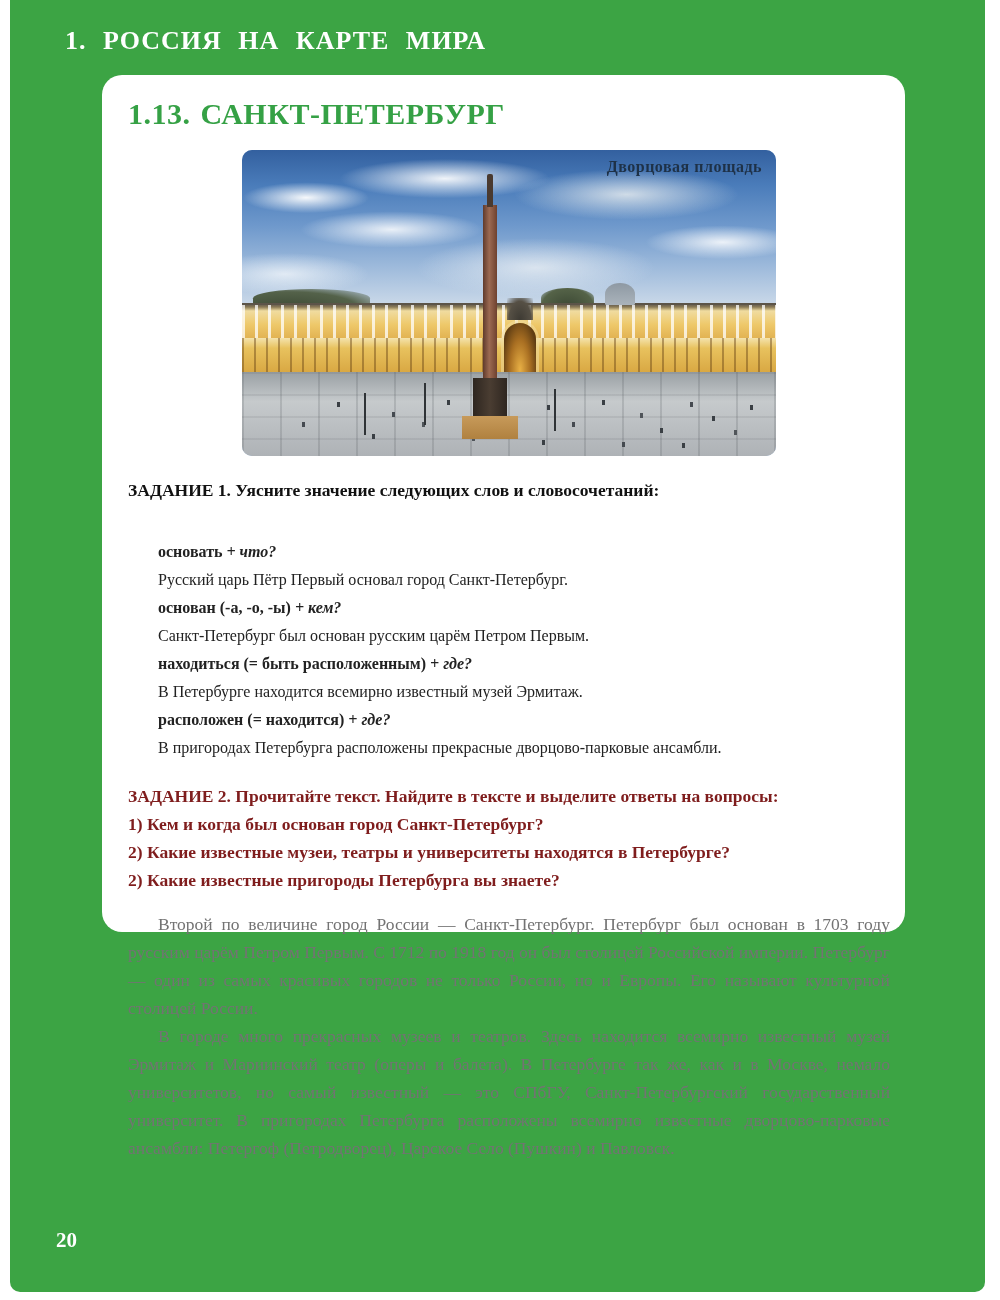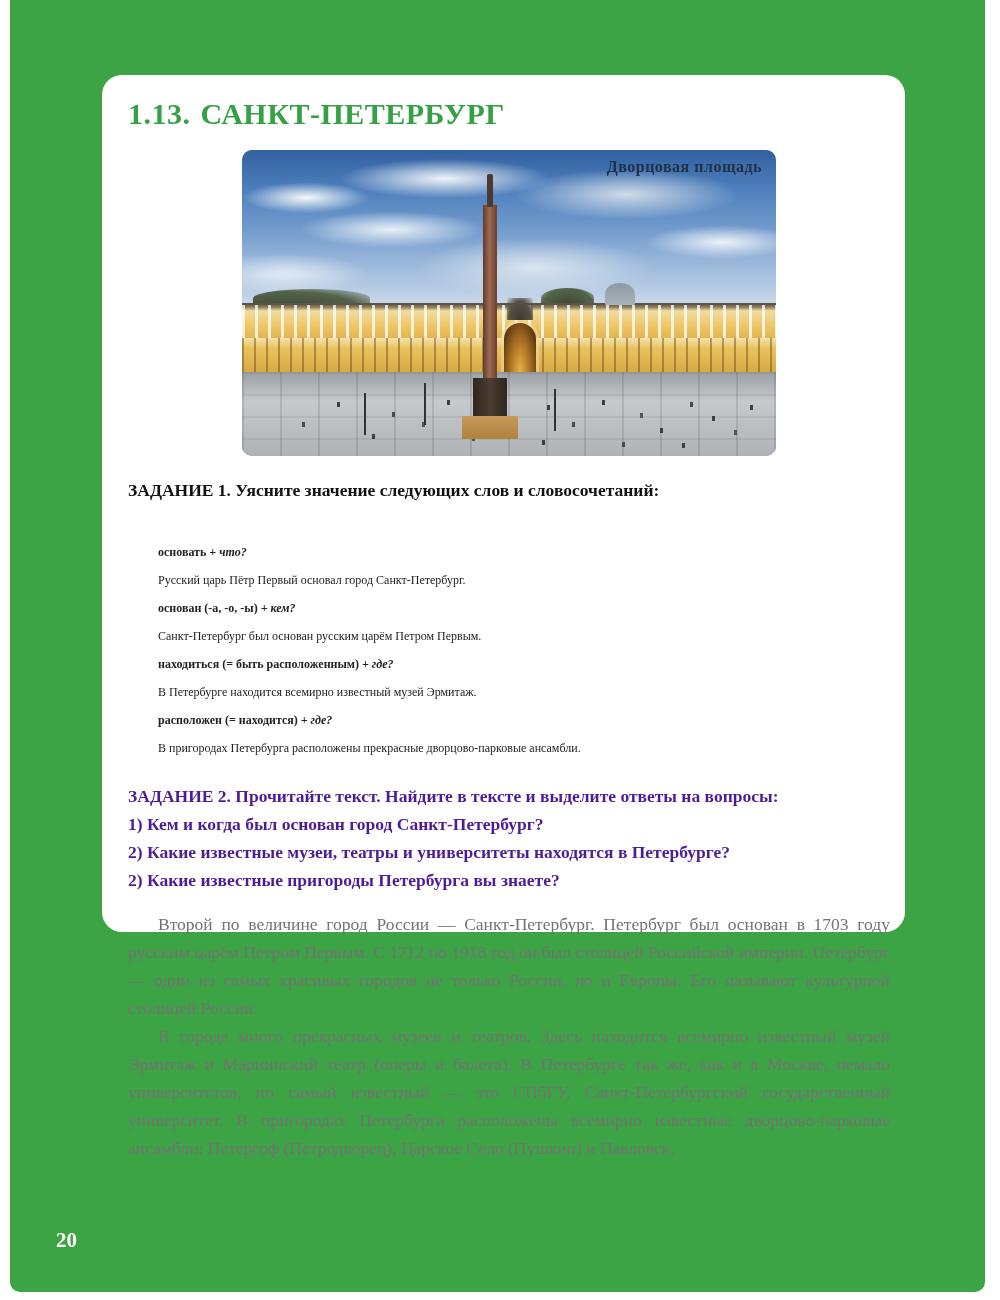--- a/index.html
+++ b/index.html
@@ -128,34 +128,35 @@
   .photo-caption {
     position:absolute; right:14px; top:8px;
     color:#1e3147; font-weight:bold; font-size:16px; letter-spacing:.5px;margin-left:34px;
   }
 
   
   .task-heading {
     margin-top:20px; font-weight:bold; font-size:17.5px; line-height:28px; color:#111;
   }
   .vocab { margin-top:34px; }
-  .vocab p { font-size:12px; line-height:28px; text-indent:30px; text-align:justify; color:#222; }
+  .vocab p { font-size:16px; line-height:28px; text-indent:30px; text-align:justify; color:#222; }
   .term { color:#35a145; font-weight:bold; }
   .term .term-q { font-style:italic; }
   .task2 { margin-top:20px; }
-  .task2 p { font-weight:bold; font-size:17.5px; line-height:28px; color:#4c1d95; }
+  .task2 p { font-weight:bold; font-size:17.5px; line-height:28px; color:#7f1d1d; }
   .body-text { margin-top:16px; }
   .body-text p {
     font-size:17.5px; line-height:28px; text-indent:30px; text-align:justify; color:#737373;
   }
 </style>
 </head>
 <body>
 
 <div class="frame">
+  <div class="page-header">1. РОССИЯ НА КАРТЕ МИРА</div>
   <div class="page-number">20</div>
 
   <div class="panel">
     <div class="section-title">1.13. САНКТ-ПЕТЕРБУРГ</div>
 
     <div class="photo">
       <div class="photo-sky"></div>
       <div class="photo-trees-left"></div>
       <div class="photo-trees-mid"></div>
       <div class="photo-building"></div>

